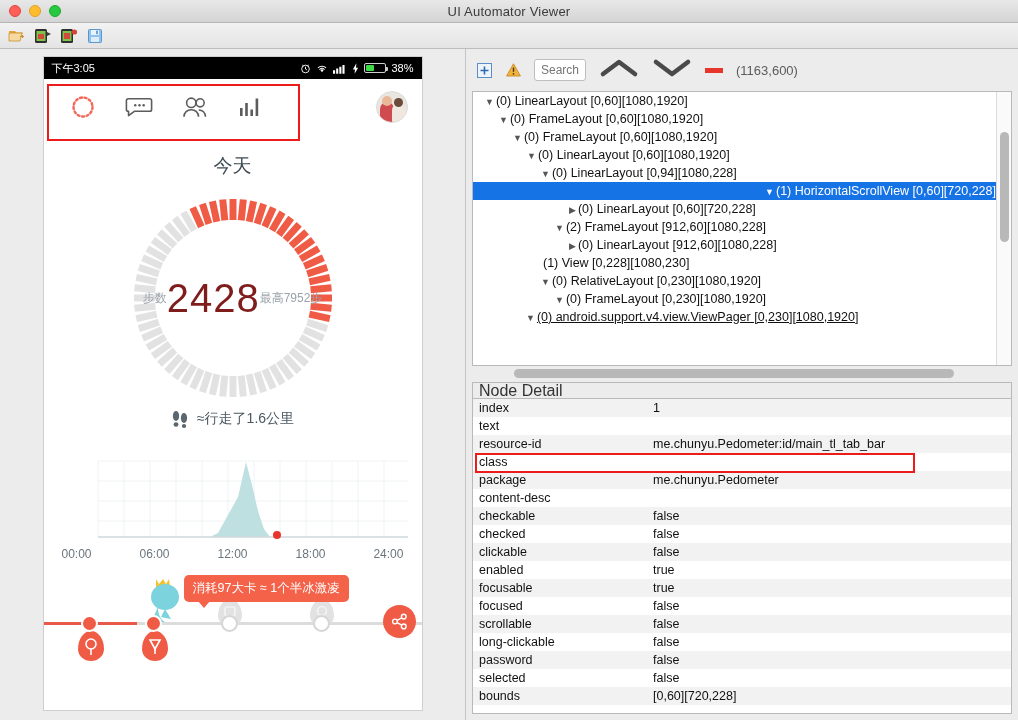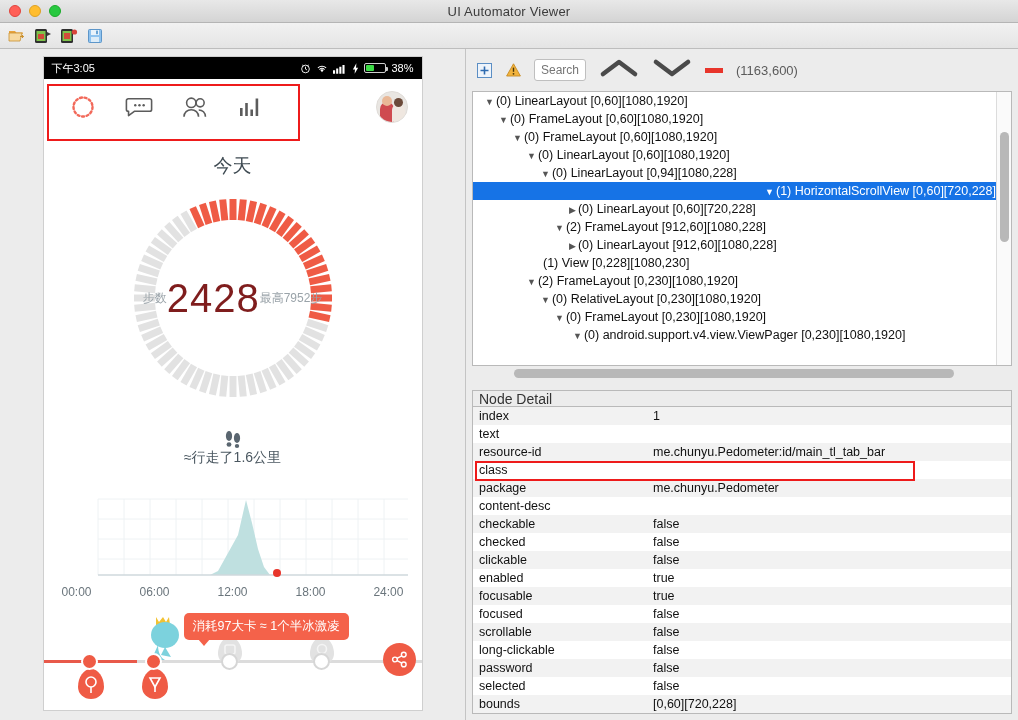--- a/index.html
+++ b/index.html
@@ -97,21 +97,21 @@
   .ring-wrap { position: relative; width: 214px; height: 214px; margin: 6px auto 0; }
   .ring-wrap svg { display:block; }
   .ring-center {
     position:absolute; inset:0; display:flex; 
     align-items:center; justify-content:center;
   }
   .ring-label { font-size: 12px; color: #9aa3a9; }
   .ring-value { font-size: 40px; color: #7f1d1d; letter-spacing: 1px; line-height:1.1; font-weight:400;}
   .ring-sub { font-size: 12px; color: #9aa3a9; }
 
-  .walk-row { display:flex; align-items:center; justify-content:center; gap:0; margin-top:24px;flex-direction:column; }
+  .walk-row { display:flex; align-items:center; justify-content:center; gap:8px; margin-top:4px; }
   .walk-text { font-size: 14px; color:#4a5760; }
 
   .chart-box { margin: 26px 16px 0; position: relative; height: 92px; }
   .chart-box svg { display:block; }
   .chart-x { display:flex; justify-content:space-between; font-size:12px; color:#6a757c; margin-top:4px; padding:0 2px;}
 
   .bottom-area { position:relative; height: 100px; margin-top: 12px; }
   .tooltip {
     position:absolute; left:140px; top:16px;
     background:#f4624a; color:#fff; font-size:12.5px;
@@ -180,23 +180,23 @@
     position:absolute; left:3px; width:9px; border-radius:5px; background:#b8b8b8;
   }
   .hscroll {
     height: 14px; flex:0 0 14px; background:#ececec; position:relative; margin: 0 6px;
   }
   .hthumb { position:absolute; top:3px; height:9px; border-radius:5px; background:#b8b8b8; }
 
   
   .detail-outer { flex:0 0 340px; display:flex; flex-direction:column; padding: 2px 6px 6px 6px; }
   .detail-head {
-    height: 16px; font-size: 14px; color:#333; background:#ececec;
+    height: 16px; font-size: 16px; color:#333; background:#ececec;
     display:flex; align-items:center; padding-left:6px;
-    border:1px solid #b9b9b9; border-bottom:none;margin-top:8px;
+    border:1px solid #b9b9b9; border-bottom:none;
   }
   .detail-box {
     flex:1; min-height:0; background:#fff; border:1px solid #b9b9b9;
     overflow:hidden; position:relative;
   }
   .drow { height:18px; display:flex; font-size:12.5px; color:#111; align-items:center; }
   .drow:nth-child(odd) { background:#f2f2f2; }
   .drow:nth-child(even) { background:#fff; }
   .dkey { width: 180px; flex:0 0 180px; padding-left:6px; }
   .dval { flex:1; min-width:0; overflow:hidden; white-space:nowrap; }
@@ -540,24 +540,23 @@
               <div class="tree-row" style="padding-left: 12px;"><span class="arrow-d">▼</span><span>(0) LinearLayout [0,60][1080,1920]</span></div>
               <div class="tree-row" style="padding-left: 26px;"><span class="arrow-d">▼</span><span>(0) FrameLayout [0,60][1080,1920]</span></div>
               <div class="tree-row" style="padding-left: 40px;"><span class="arrow-d">▼</span><span>(0) FrameLayout [0,60][1080,1920]</span></div>
               <div class="tree-row" style="padding-left: 54px;"><span class="arrow-d">▼</span><span>(0) LinearLayout [0,60][1080,1920]</span></div>
               <div class="tree-row" style="padding-left: 68px;"><span class="arrow-d">▼</span><span>(0) LinearLayout [0,94][1080,228]</span></div>
               <div class="tree-row sel" style="padding-left: 82px; text-align: right;"><span class="arrow-d">▼</span><span>(1) HorizontalScrollView [0,60][720,228]</span></div>
               <div class="tree-row" style="padding-left: 96px;"><span class="arrow-r">▶</span><span>(0) LinearLayout [0,60][720,228]</span></div>
               <div class="tree-row" style="padding-left: 82px;"><span class="arrow-d">▼</span><span>(2) FrameLayout [912,60][1080,228]</span></div>
               <div class="tree-row" style="padding-left: 96px;"><span class="arrow-r">▶</span><span>(0) LinearLayout [912,60][1080,228]</span></div>
               <div class="tree-row" style="padding-left: 68px;"><span class="arrow-d"> </span><span>(1) View [0,228][1080,230]</span></div>
-              <div class="tree-row" style="padding-left: 54px;"><span class="arrow-d">▼</span><span>(2) FrameLayout [0,230][1080,1920]</span></div>
               <div class="tree-row" style="padding-left: 68px;"><span class="arrow-d">▼</span><span>(0) RelativeLayout [0,230][1080,1920]</span></div>
               <div class="tree-row" style="padding-left: 82px;"><span class="arrow-d">▼</span><span>(0) FrameLayout [0,230][1080,1920]</span></div>
-              <div class="tree-row" style="padding-left: 100px;"><span class="arrow-d">▼</span><span>(0) android.support.v4.view.ViewPager [0,230][1080,1920]</span></div>
+              <div class="tree-row" style="padding-left: 53px; text-decoration: underline;"><span class="arrow-d">▼</span><span>(0) android.support.v4.view.ViewPager [0,230][1080,1920]</span></div>
             </div>
           <div class="vscroll">
             <div class="vthumb" style="top:40px;height:110px;"></div>
           </div>
         </div>
         <div class="hscroll">
           <div class="hthumb" style="left:36px;width:440px;"></div>
         </div>
       </div>
 

